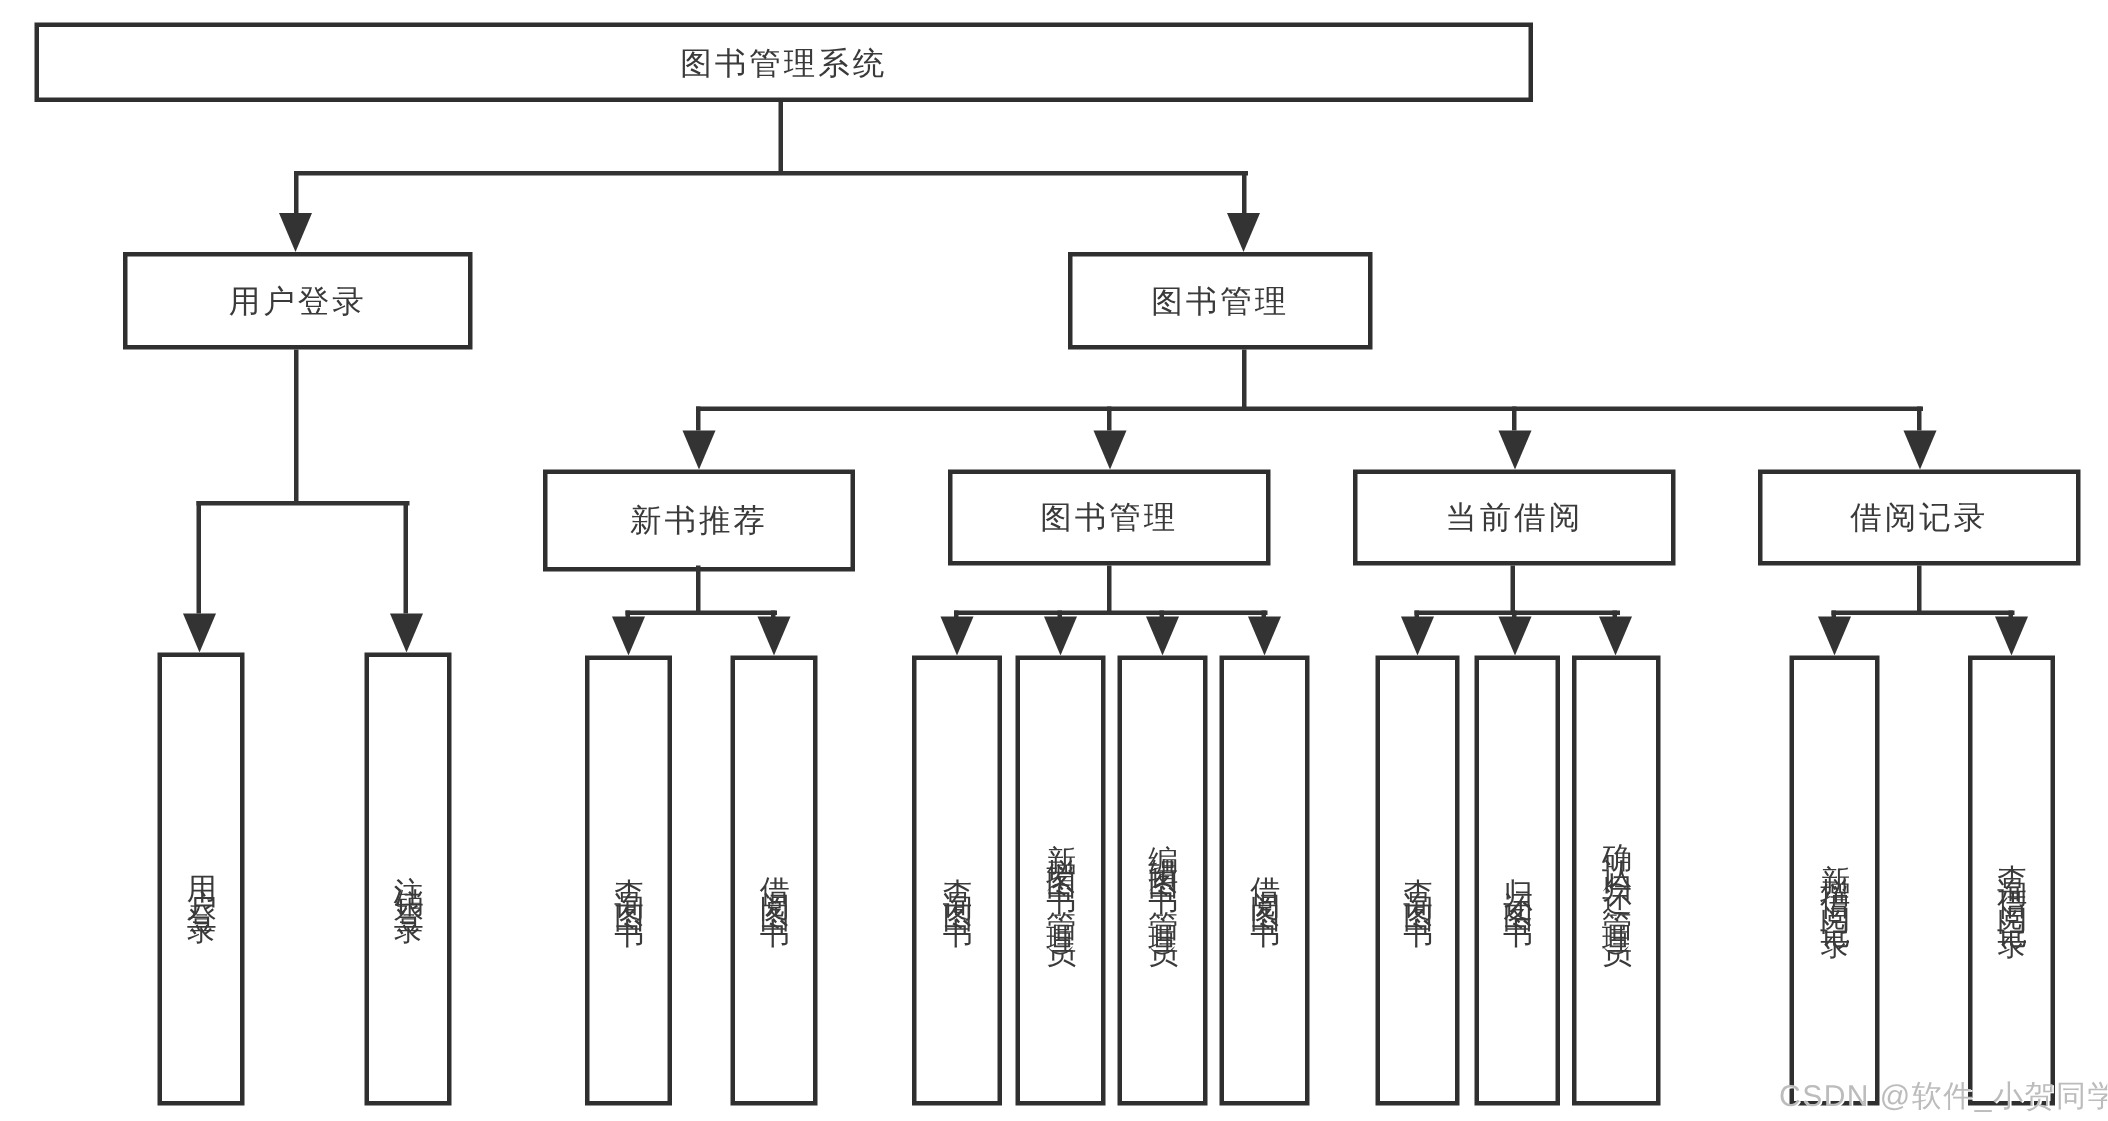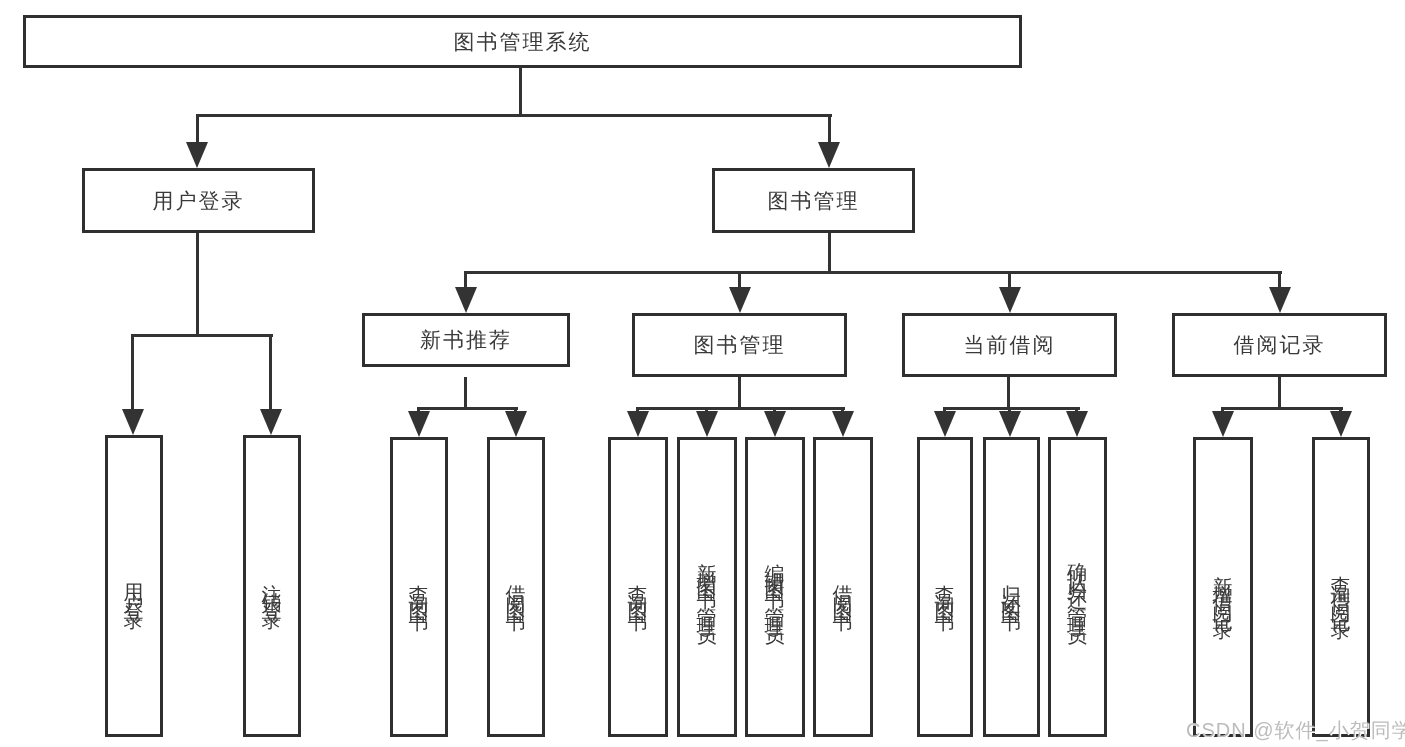--- a/index.html
+++ b/index.html
@@ -89,21 +89,21 @@
   <div class="hline" style="left:464px; top:271px; width:818px;"></div>
   <div class="vline" style="left:464px; top:271px; height:16px;"></div>
   <div class="ah" style="left:455px; top:287px;"></div>
   <div class="vline" style="left:738px; top:271px; height:16px;"></div>
   <div class="ah" style="left:729px; top:287px;"></div>
   <div class="vline" style="left:1008px; top:271px; height:16px;"></div>
   <div class="ah" style="left:999px; top:287px;"></div>
   <div class="vline" style="left:1278px; top:271px; height:16px;"></div>
   <div class="ah" style="left:1269px; top:287px;"></div>
 
-  <div class="box" style="left:362px; top:313px; width:208px; height:54px;">
+  <div class="box" style="left:362px; top:313px; width:208px; height:68px;">
     <span class="hlabel">新书推荐</span>
   </div>
   <div class="box" style="left:632px; top:313px; width:215px; height:64px;">
     <span class="hlabel">图书管理</span>
   </div>
   <div class="box" style="left:1172px; top:313px; width:215px; height:64px;">
     <span class="hlabel">借阅记录</span>
   </div>
   <div class="box" style="left:902px; top:313px; width:215px; height:64px;">
     <span class="hlabel">当前借阅</span>

